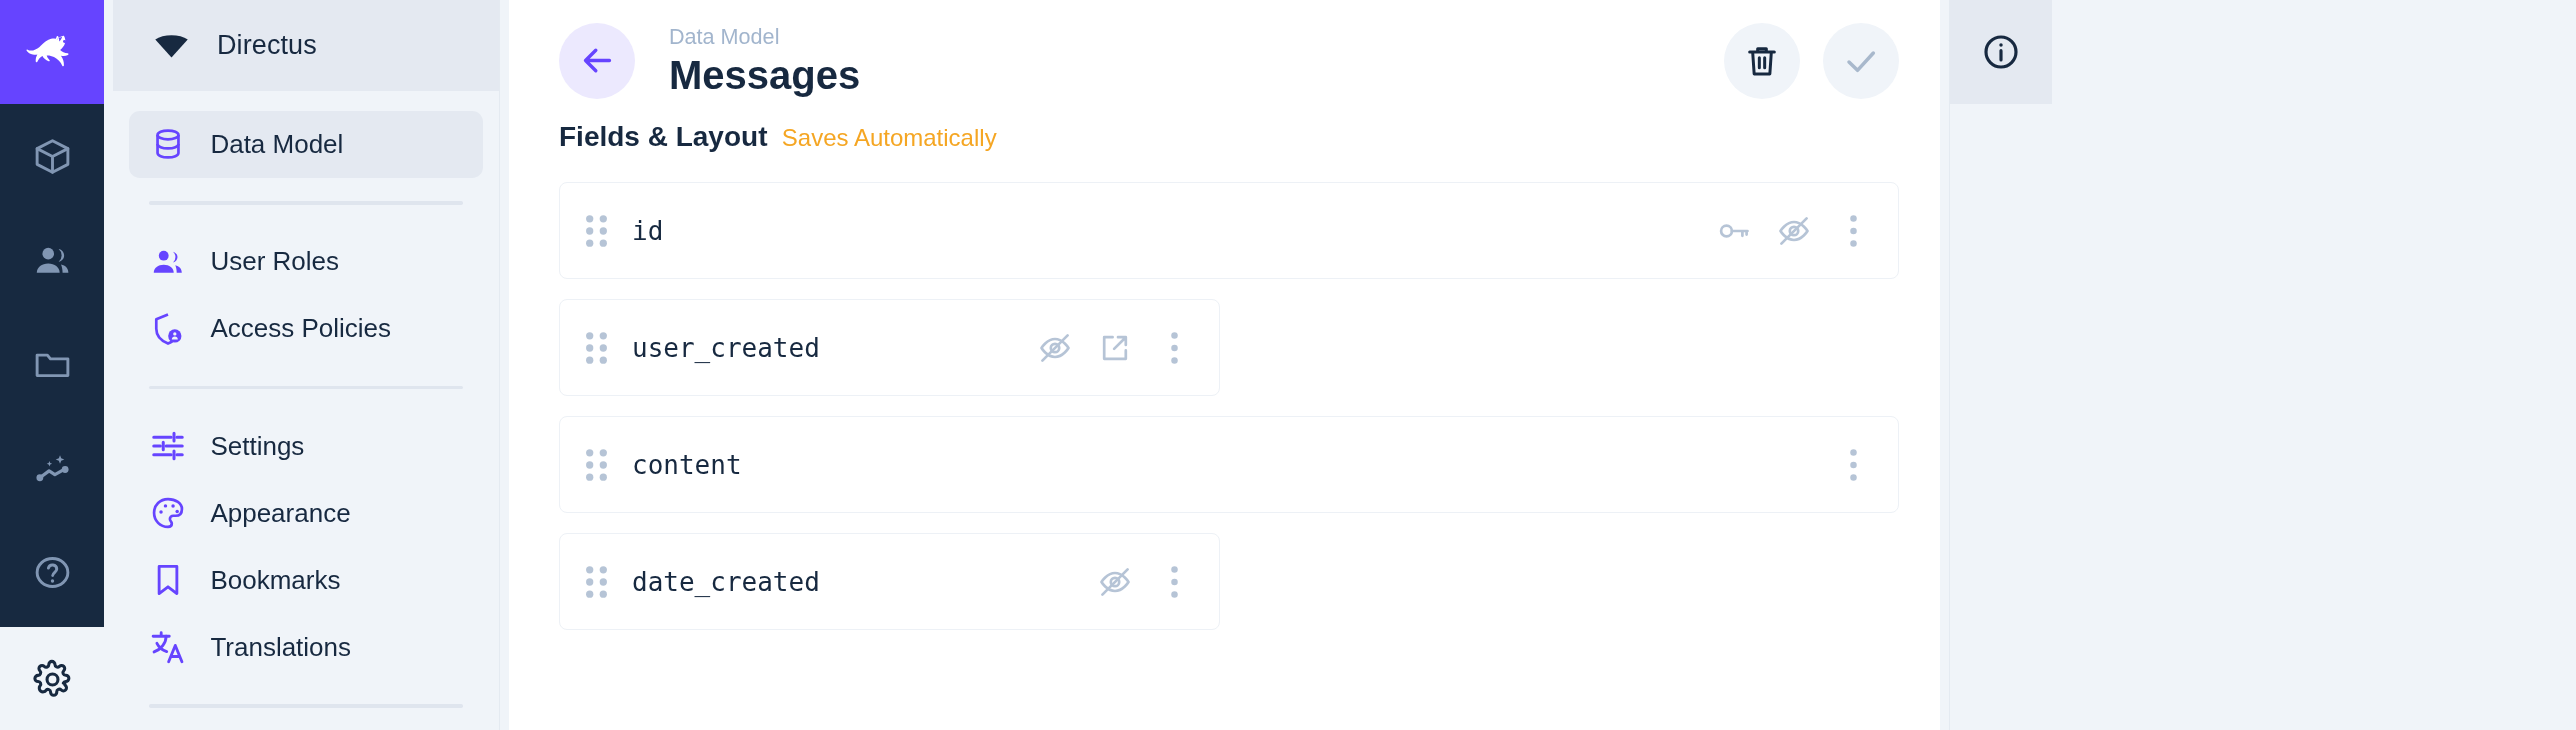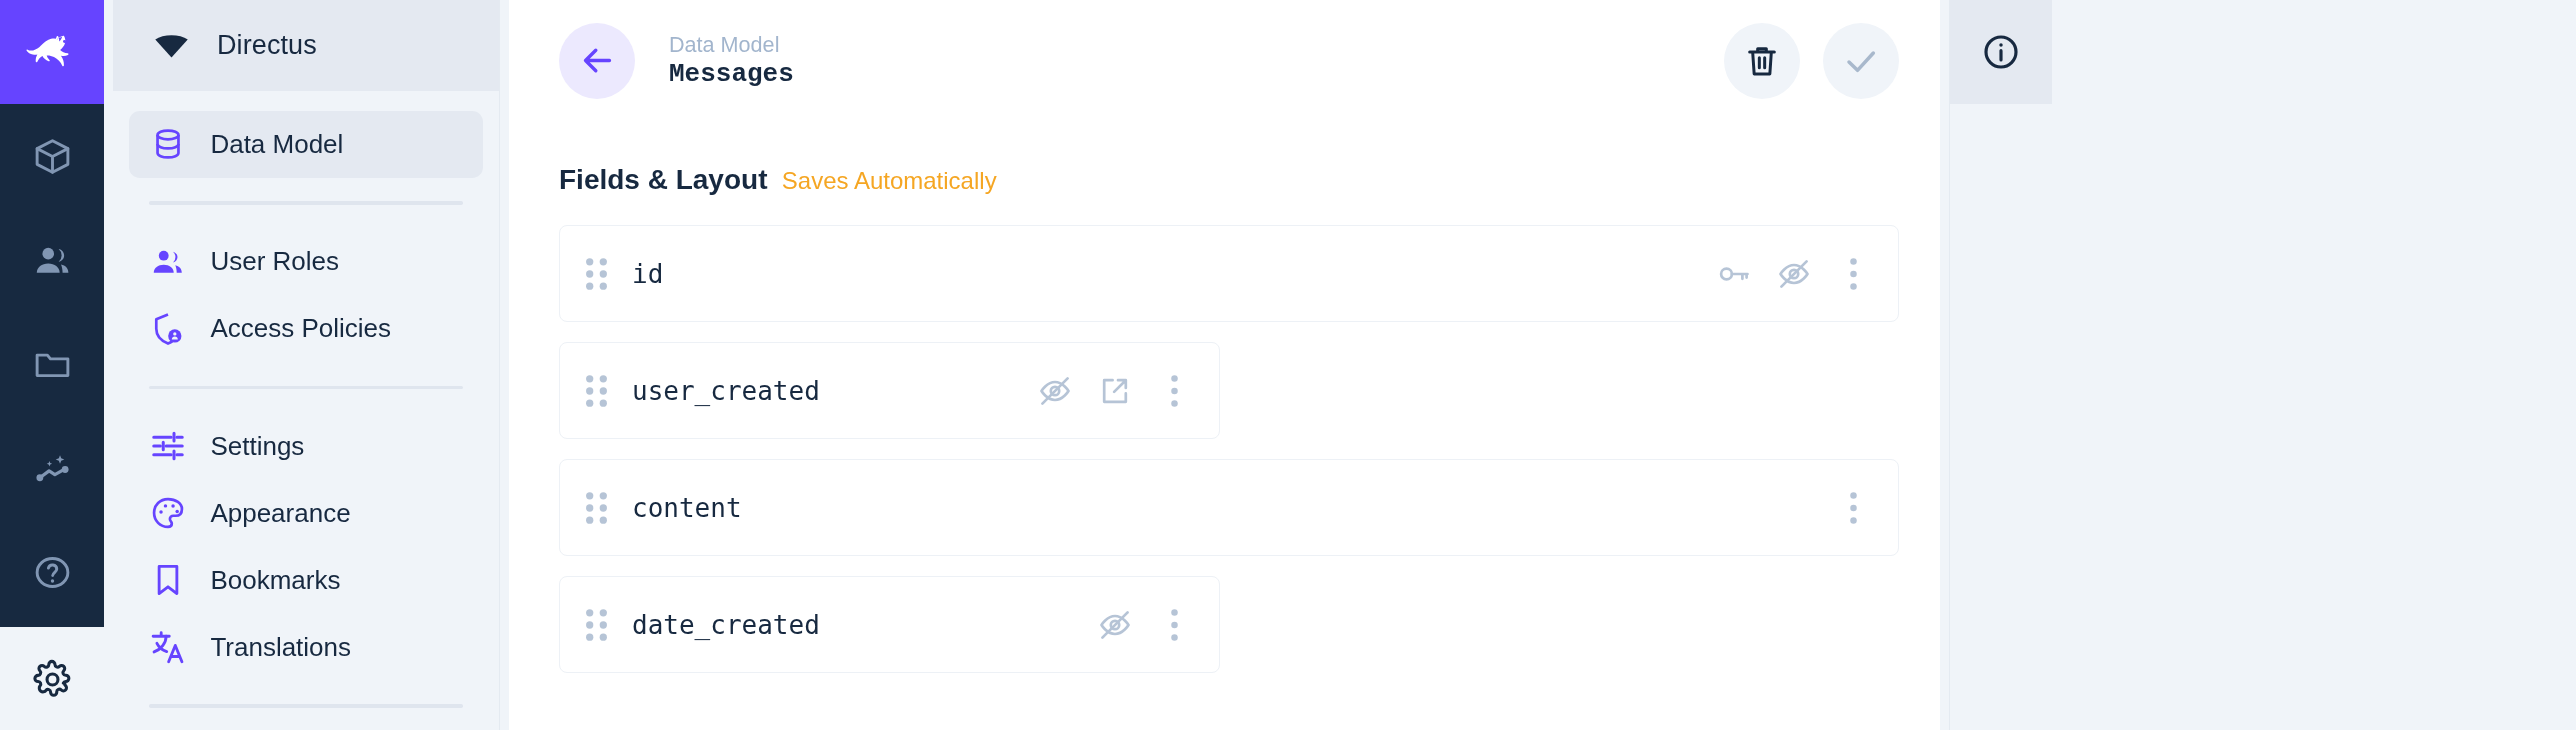--- a/index.html
+++ b/index.html
@@ -83,32 +83,32 @@
   }
   .back-btn {
     width: 76px; height: 76px; border-radius: 50%;
     background: #ece9fe;
     display: flex; align-items: center; justify-content: center;
     cursor: pointer; flex: 0 0 76px;
   }
   .back-btn svg { width: 41px; height: 41px; }
   .title-block { margin-left: 34px; display: flex; flex-direction: column; justify-content: center; }
   .breadcrumb { font-size: 21.6px; color: #a2b5cd; line-height: 1.3; margin-bottom: 1.8px; }
-  .page-title { font-size: 26px; font-weight: bold; color: #172940; line-height: 1.15; font-family: Liberation Mono, monospace; }
+  .page-title { font-size: 40px; font-weight: bold; color: #172940; line-height: 1.15; }
   .header-actions { margin-left: auto; display: flex; gap: 23.4px; align-items: center; }
   .circle-btn {
     width: 76px; height: 76px; border-radius: 50%;
     background: #f0f4f9;
     display: flex; align-items: center; justify-content: center;
     cursor: pointer;
   }
   .circle-btn svg { width: 40px; height: 40px; }
 
   
-  .main-body { padding: 0 41px 0 50px; flex: 1 1 auto; overflow: hidden; margin-top: 43px; }
+  .main-body { padding: 0 41px 0 50px; flex: 1 1 auto; overflow: hidden; }
   .section-head {
     display: flex; align-items: baseline; gap: 14.4px;
     margin-bottom: 29px;
   }
   .section-title { font-size: 28px; font-weight: bold; color: #172940; }
   .section-note { font-size: 24px; color: #f5a623; }
 
   .fields { display: flex; flex-wrap: wrap; gap: 20px 18px; }
   .field-card {
     background: #fff;

